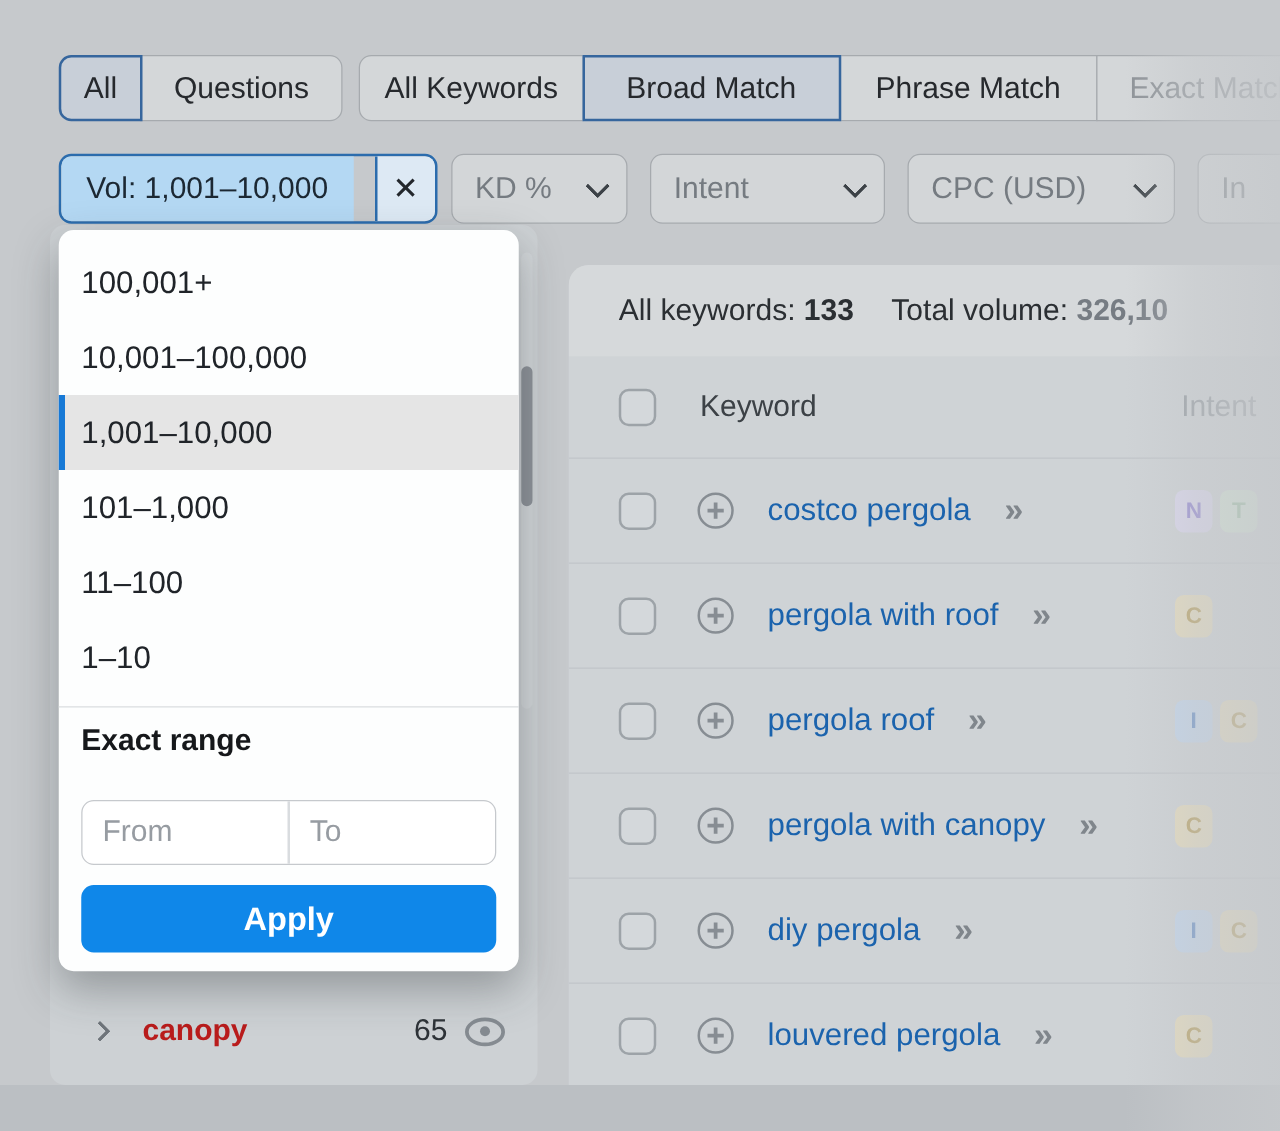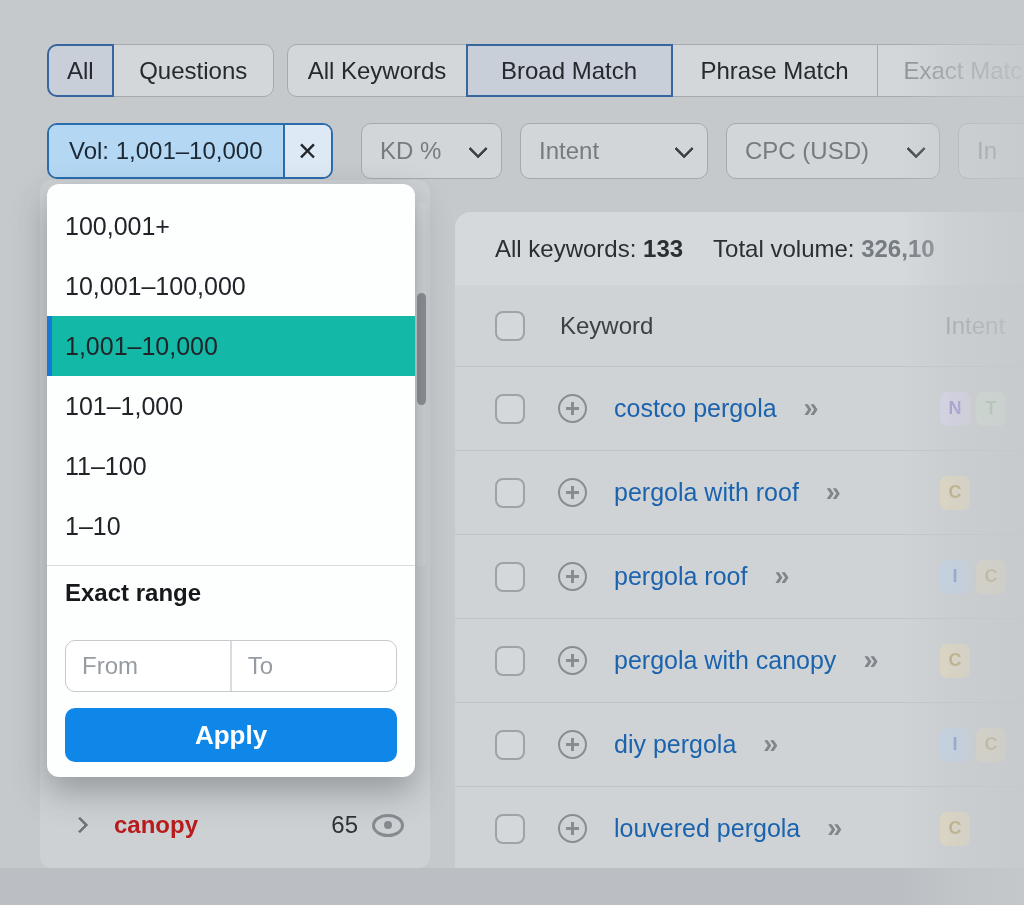--- a/index.html
+++ b/index.html
@@ -72,21 +72,21 @@
     width:8px; height:8px; margin:-4px 0 0 -4px; border-radius:50%; background:#858b91; }
 
   
   .dropdown {
     left:47px; top:184px; width:368px; height:593px; background:#fdfefe;
     border-radius:12px; z-index:60; box-shadow:0 14px 34px rgba(40,45,50,.35);
   }
   .dd-list { position:absolute; top:12px; left:0; width:100%; }
   .dd-item { height:60px; display:flex; align-items:center;
     font-size:25px; color:#202429; padding-left:18px; position:relative; }
-  .dd-item.selected { background:#14b8a6; }
+  .dd-item.selected { background:#e5e5e5; }
   .dd-item.selected::before { content:""; position:absolute; left:0; top:0;
     width:5px; height:100%; background:#1779d6; }
   .dd-divider { position:absolute; top:381px; left:0; width:100%; height:1px; background:#dadde0; }
   .dd-custom-title { position:absolute; top:395px; left:18px;
     font-size:24px; font-weight:700; color:#16181b; }
   .dd-range { position:absolute; top:456px; left:18px; width:332px; height:52px;
     border:1.5px solid #c6c9cd; border-radius:10px; background:#fff; display:flex; }
   .dd-range input { width:50%; border:none; outline:none; background:transparent;
     font-size:24px; color:#202429; padding:0 16px;
     font-family:"Liberation Sans","DejaVu Sans",sans-serif; }
@@ -151,21 +151,21 @@
       <span>Broad Match</span>
     </div>
   <div class="seg" style="width:207px;">
       <span>Phrase Match</span>
     </div>
   <div class="seg disabled" style="width:200px; justify-content:flex-start;">
       <span>Exact Match</span>
     </div>
 </div>
 
-<div class="abs vol-chip" style="left:47px;">
+<div class="abs vol-chip" style="left:47px;gap:17px;">
   <div class="vol-label">Vol: 1,001–10,000</div>
   <div class="vol-close">
       <span>✕</span>
     </div>
 </div>
 
 <div class="abs chip" style="left:361px; width:141px;">
   <span>KD %</span>
   <span class="chev-down"></span>
 </div>

